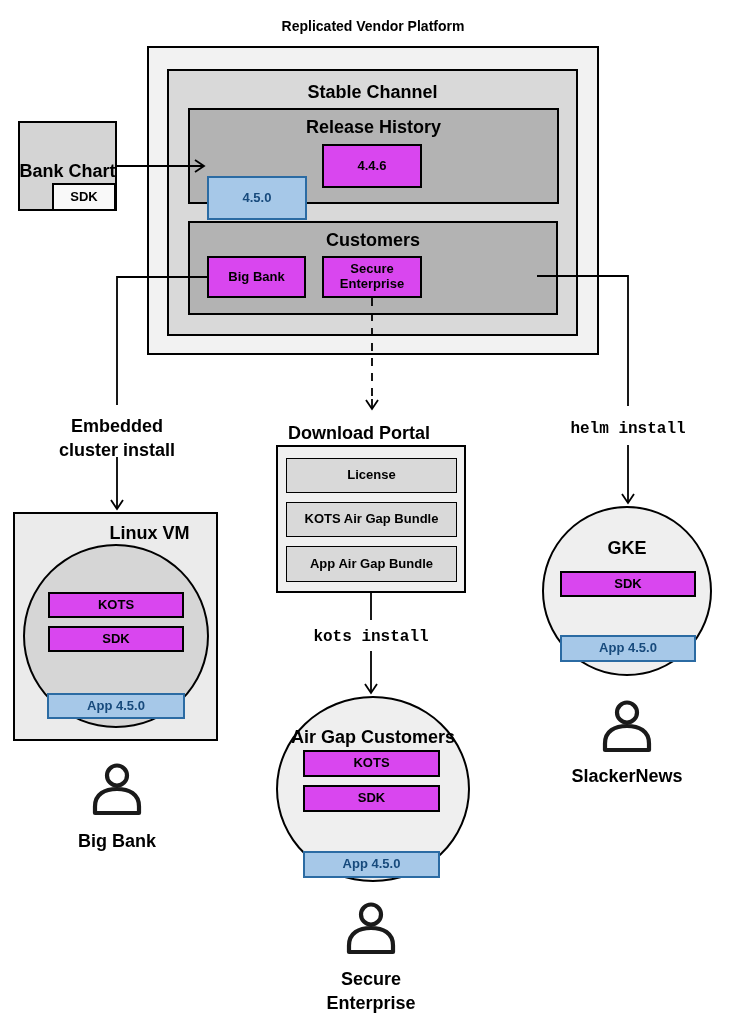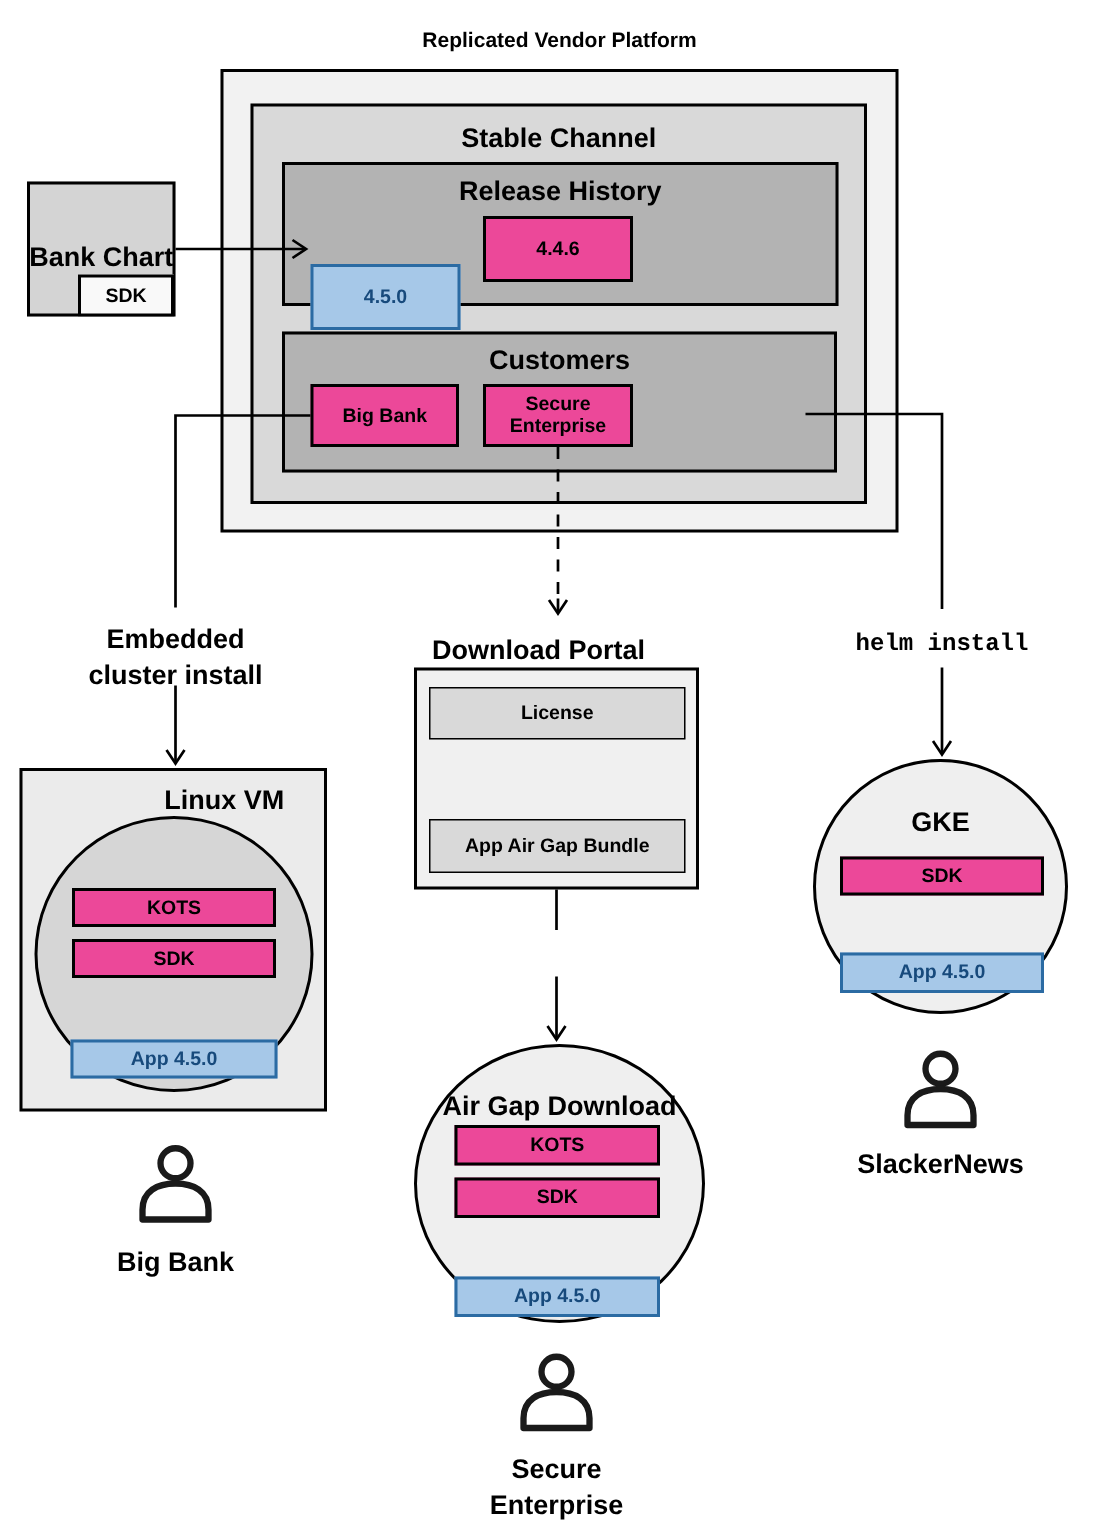--- a/index.html
+++ b/index.html
@@ -21,21 +21,21 @@
   .mono{font-family:"Liberation Mono","DejaVu Sans Mono",monospace;font-size:16px;}
   .box{border:2px solid #000;}
   .platform{background:var(--platform-fill,#f2f2f2);}
   .channel{background:var(--channel-fill,#d9d9d9);}
   .group{background:var(--group-fill,#b3b3b3);}
   .helmfill{background:var(--helm-fill,#d4d4d4);}
   .portalfill{background:var(--portal-fill,#f0f0f0);}
   .vmfill{background:var(--vm-fill,#ebebeb);}
   .cell{
     position:absolute;box-sizing:border-box;
-    border:2px solid #000;background:#ec4899;
+    border:2px solid #000;background:#d946ef;
     display:flex;align-items:center;justify-content:center;
     font-weight:bold;font-size:13px;color:#000;
     text-align:center;line-height:1.15;
   }
   .cell.light{background:#f9f9f9;}
   .cell.gray{background:var(--portal-item-fill,#d9d9d9);border-width:1.5px;}
   .cell.blue{
     background:var(--highlight-fill,#a6c8e8);
     border-color:var(--highlight-border,#2b6ba3);
     color:var(--highlight-text,#174a7c);
@@ -86,25 +86,27 @@
 
   <svg class="person" style="left:89px;top:762px;" width="56" height="56" viewBox="0 0 56 56">
     <circle cx="28" cy="13.5" r="10" fill="none" stroke="#1a1a1a" stroke-width="4.2"></circle>
     <path d="M6,51 V44.5 C6,32 16,27 28,27 C40,27 50,32 50,44.5 V51 Z" fill="none" stroke="#1a1a1a" stroke-width="4.2" stroke-linejoin="round"></path>
   </svg>
   <div class="lbl" style="left:57px;top:829px;width:120px;">Big Bank</div>
 
   <div class="lbl" style="left:264px;top:421px;width:190px;">Download Portal</div>
   <div class="abs box portalfill" style="left:276px;top:445px;width:190px;height:148px;"></div>
   <div class="cell gray" style="left:286px;top:458px;width:171px;height:35px;">License</div>
+  <div class="cell gray" style="left:286px;top:502px;width:171px;height:35px;">KOTS Air Gap Bundle</div>
   <div class="cell gray" style="left:286px;top:546px;width:171px;height:36px;">App Air Gap Bundle</div>
 
+  <div class="lbl mono" style="left:301px;top:627px;width:140px;">kots install</div>
 
   <div class="circle node" style="left:276px;top:696px;width:194px;height:186px;"></div>
-  <div class="lbl" style="left:276px;top:725px;width:194px;">Air Gap Download</div>
+  <div class="lbl" style="left:276px;top:725px;width:194px;">Air Gap Customers</div>
   <div class="cell" style="left:303px;top:750px;width:137px;height:27px;">KOTS</div>
   <div class="cell" style="left:303px;top:785px;width:137px;height:27px;">SDK</div>
   <div class="cell blue" style="left:303px;top:819px;width:137px;height:27px;">App 4.5.0</div>
 
   <svg class="person" style="left:343px;top:901px;" width="56" height="56" viewBox="0 0 56 56">
     <circle cx="28" cy="13.5" r="10" fill="none" stroke="#1a1a1a" stroke-width="4.2"></circle>
     <path d="M6,51 V44.5 C6,32 16,27 28,27 C40,27 50,32 50,44.5 V51 Z" fill="none" stroke="#1a1a1a" stroke-width="4.2" stroke-linejoin="round"></path>
   </svg>
   <div class="lbl" style="left:326px;top:967px;width:90px;">Secure Enterprise</div>
 

